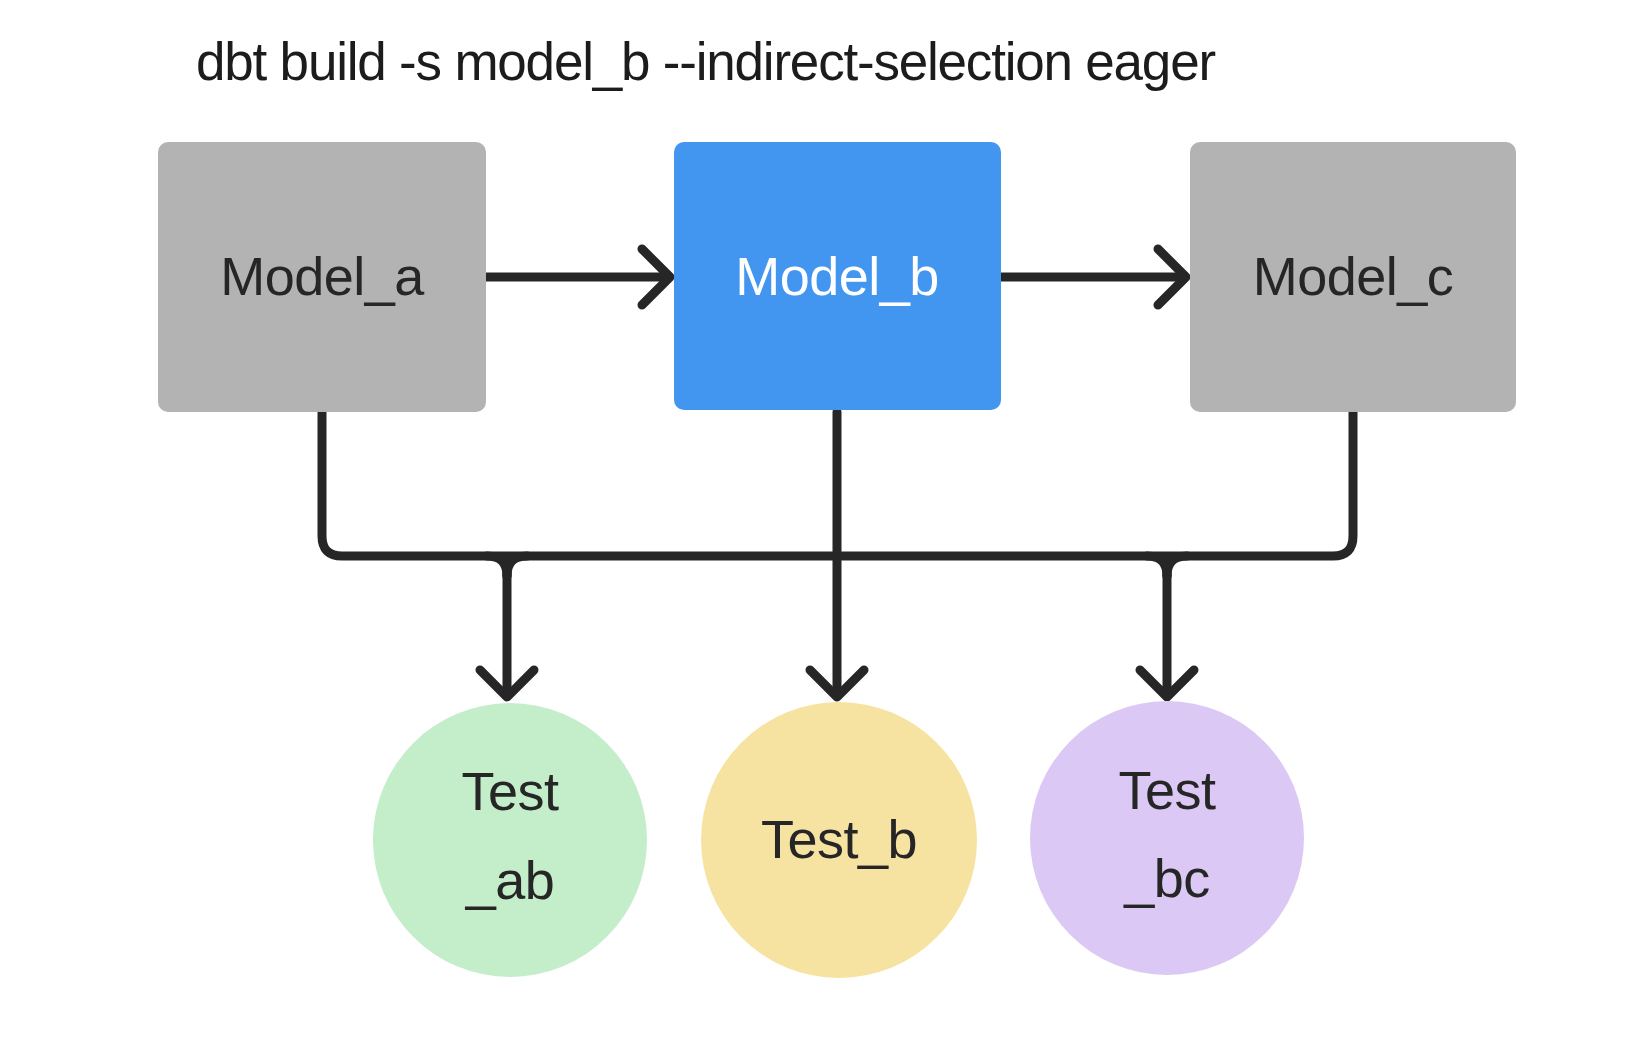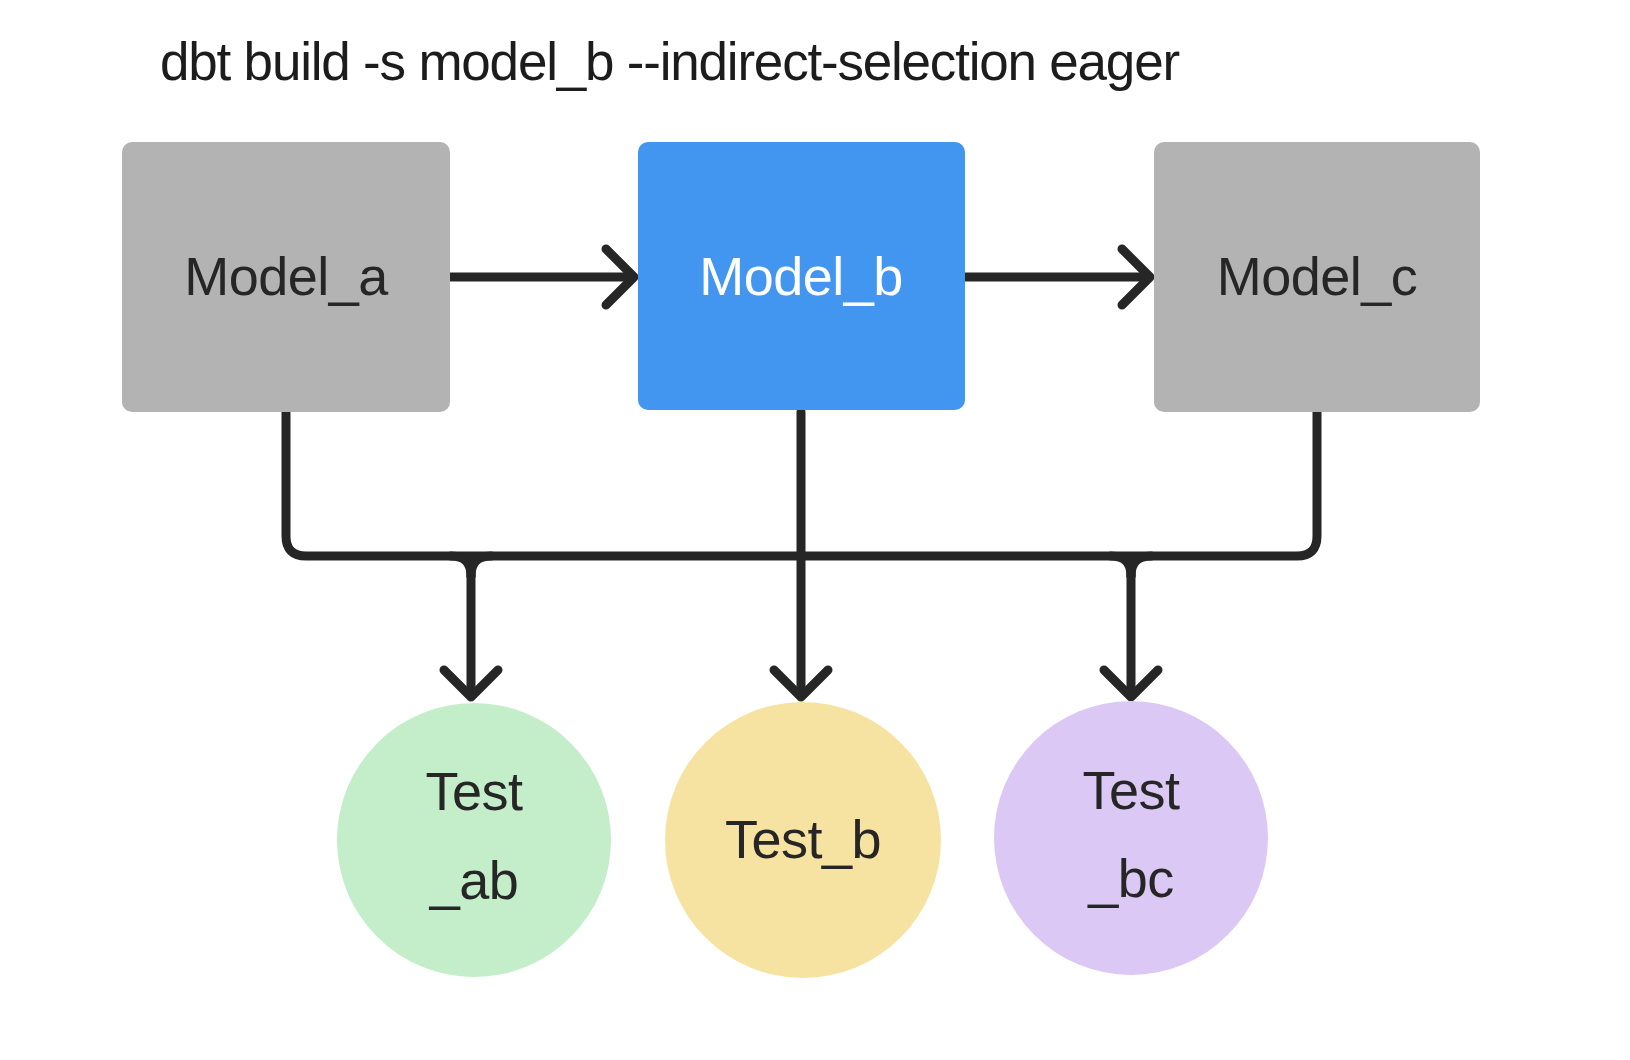--- a/index.html
+++ b/index.html
@@ -10,20 +10,21 @@
   body {
     width: 1630px;
     height: 1060px;
     overflow: hidden;
     font-family: "Liberation Sans", sans-serif;
   }
   #canvas-wrap {
     position: relative;
     width: 1463px;
     height: 1060px;
+    padding-left: 36px;
   }
   svg { display: block; }
 
   .title-text {
     font-family: "Liberation Sans", sans-serif;
     font-size: 53px;
     letter-spacing: -1.2px;
     fill: #1c1c1c;
     font-weight: 400;
   }

